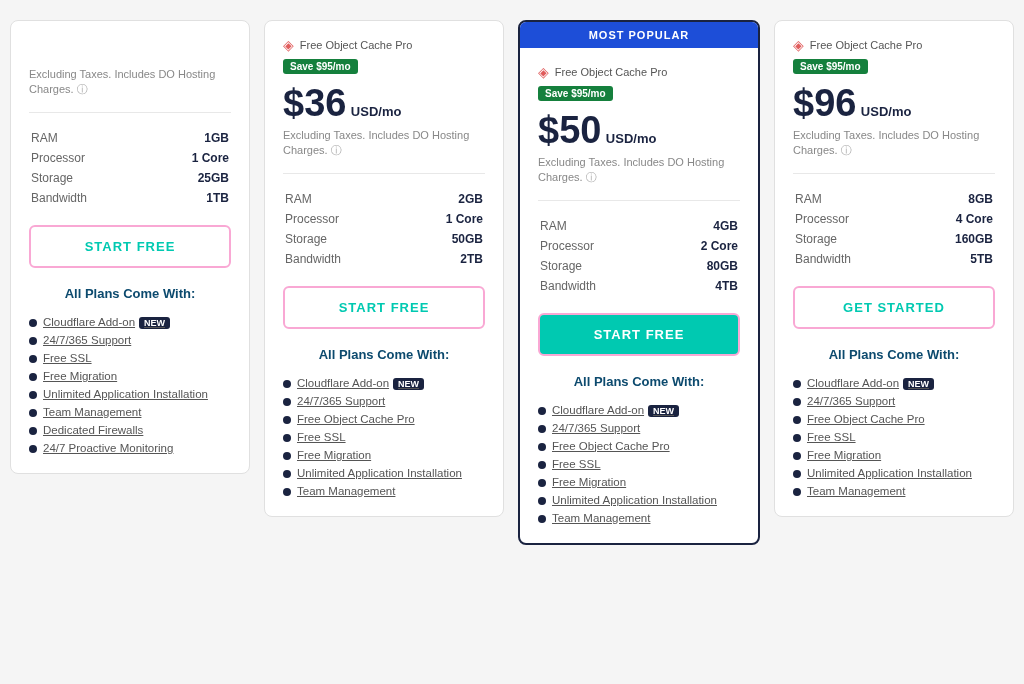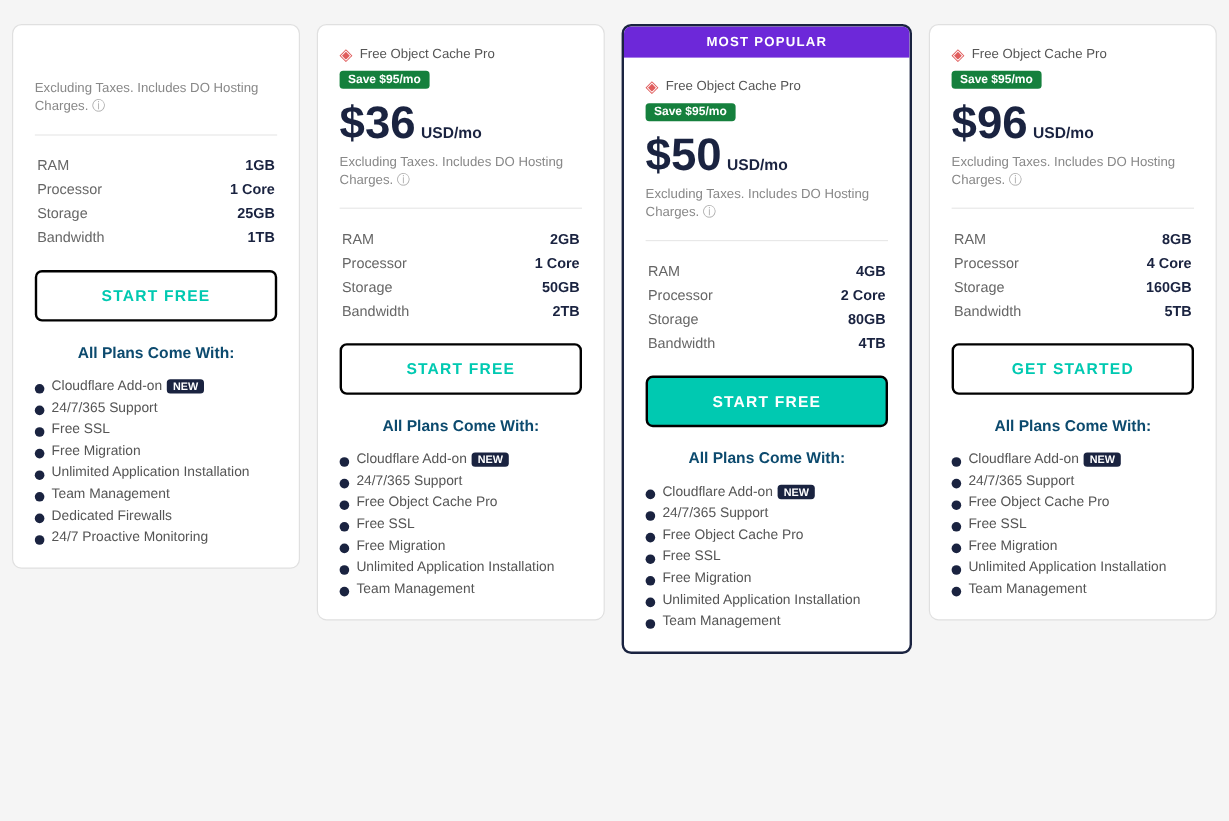--- a/index.html
+++ b/index.html
@@ -21,21 +21,21 @@
       border-radius: 8px;
       flex: 1;
       border: 1px solid #e0e0e0;
       overflow: hidden;
       position: relative;
     }
     .plan-card.popular {
       border: 2px solid #1a2340;
     }
     .popular-badge {
-      background: #6d28d9;
+      background: #1d4ed8;
       color: #fff;
       text-align: center;
       font-size: 11px;
       font-weight: 700;
       letter-spacing: 1px;
       padding: 7px 0;
       text-transform: uppercase;
     }
     .plan-body {
       padding: 16px 18px;
@@ -105,21 +105,21 @@
     .btn-start {
       display: block;
       width: 100%;
       padding: 12px;
       border-radius: 6px;
       font-size: 13px;
       font-weight: 700;
       letter-spacing: 1px;
       text-transform: uppercase;
       cursor: pointer;
-      border: 2px solid #000000;
+      border: 2px solid #f9a8d4;
       color: #00c9b1;
       background: transparent;
       margin-bottom: 18px;
     }
     .btn-start.filled {
       background: #00c9b1;
       color: #fff;
     }
     .all-plans-title {
       font-size: 13px;
@@ -130,22 +130,23 @@
     }
     .feature-list {
       list-style: none;
       padding: 0;
     }
     .feature-list li {
       font-size: 11.5px;
       color: #555;
       padding: 3px 0;
       display: flex;
-      align-items: flex-end;
+      align-items: flex-start;
       gap: 6px;
+      text-decoration: underline;
     }
     .feature-list li .dot {
       width: 8px;
       height: 8px;
       border-radius: 50%;
       background: #1a2340;
       margin-top: 3px;
       flex-shrink: 0;
     }
     .new-badge {

